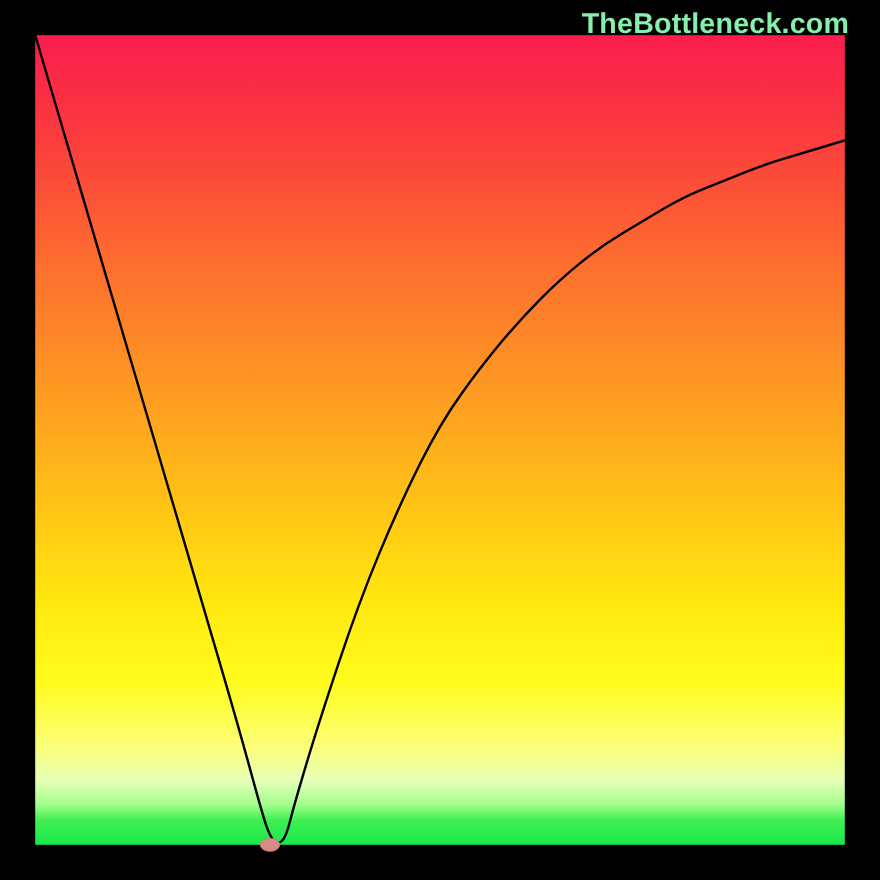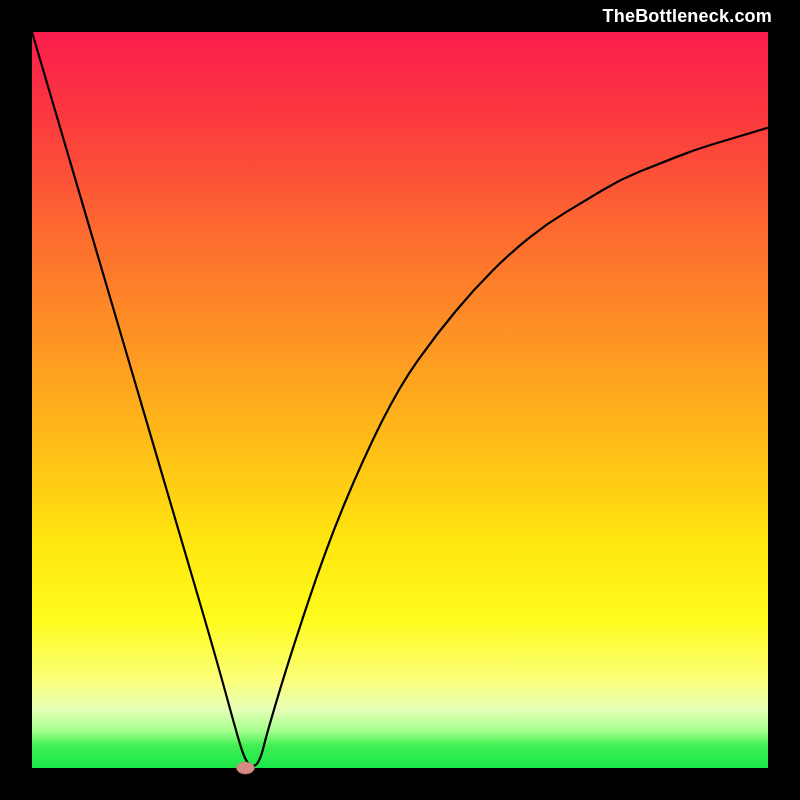--- a/index.html
+++ b/index.html
@@ -37,22 +37,22 @@
       #e7ffb8 92%,
       #a3ff8c 95%,
       #3fef52 97%,
       #19e84a 100%
     );
   }
   .watermark {
     position: absolute;
     top: 6px;
     right: 28px;
-    color: #ffffff;
-    font-size: 18px;
+    color: #86efac;
+    font-size: 26px;
     font-weight: 600;
     letter-spacing: 0.2px;
     user-select: none;
   }
   .curve-svg {
     position: absolute;
     left: 0;
     top: 0;
     width: 736px;
     height: 736px;

